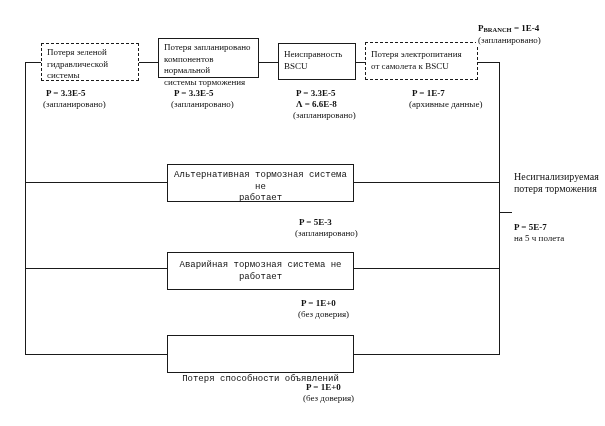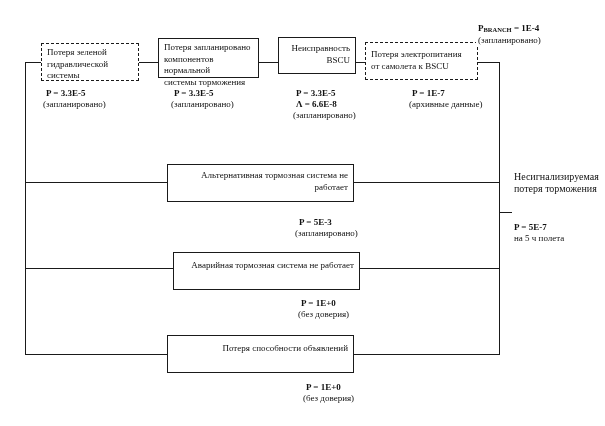--- a/index.html
+++ b/index.html
@@ -9,21 +9,21 @@
   }
   .hline,.vline{position:absolute;background:#1a1a1a;z-index:1;}
   .hline{height:1px;}
   .vline{width:1px;}
   .box{
     position:absolute;background:#ffffff;border:1px solid #1a1a1a;
     z-index:2;font-size:9px;line-height:11.5px;box-sizing:border-box;
   }
   .box.dashed{border:1px dashed #1a1a1a;}
   .box .pad{padding:3px 5px;}
-  .box.mid{text-align:right;}
+  .box.mid{text-align:center;font-family:Liberation Mono, monospace;}
   .plabel{position:absolute;font-size:9px;line-height:11px;z-index:3;}
   .plabel .p{font-weight:bold;}
   .plabel .note{font-weight:normal;}
   .plabel.onwhite{background:#ffffff;padding:0 2px;z-index:4;}
   sub.sm{font-size:6.5px;vertical-align:-1px;letter-spacing:0;}
   .outtext{position:absolute;font-size:10px;line-height:11.5px;z-index:3;}
 </style>
 </head>
 <body>
 
@@ -46,49 +46,49 @@
   </div>
 
   <div class="box" style="left:158px;top:38px;width:101px;height:40px;">
     <div class="pad">
       <div>Потеря запланировано</div>
       <div>компонентов нормальной</div>
       <div>системы торможения</div>
     </div>
   </div>
 
-  <div class="box" style="left:278px;top:37px;width:78px;height:37px;text-align:right;">
+  <div class="box" style="left:278px;top:43px;width:78px;height:37px;">
     <div class="pad" style="padding-top:5px;">
       <div>Неисправность</div>
       <div>BSCU</div>
     </div>
   </div>
 
   <div class="box dashed" style="left:365px;top:42px;width:113px;height:38px;">
     <div class="pad" style="padding-top:6px;">
       <div>Потеря электропитания</div>
       <div>от самолета к BSCU</div>
     </div>
   </div>
 
   <div class="box mid" style="left:167px;top:164px;width:187px;height:38px;">
     <div class="pad" style="padding-top:5px;">
       <div>Альтернативная тормозная система не</div>
       <div>работает</div>
     </div>
   </div>
 
-  <div class="box mid" style="left:173px;top:252px;width:187px;height:38px;">
+  <div class="box mid" style="left:167px;top:252px;width:187px;height:38px;">
     <div class="pad" style="padding-top:7px;">
       <div>Аварийная тормозная система не работает</div>
     </div>
   </div>
 
   <div class="box mid" style="left:167px;top:335px;width:187px;height:38px;">
-    <div class="pad" style="padding-top:7px;">
+    <div class="pad" style="padding-top:7px;margin-top:31px;">
       <div>Потеря способности объявлений</div>
     </div>
   </div>
 
   <div class="plabel" style="left:46px;top:88px;">
     <div class="p">P = 3.3E-5</div>
     <div class="note" style="margin-left:-3px;">(запланировано)</div>
   </div>
 
   <div class="plabel" style="left:174px;top:88px;">

